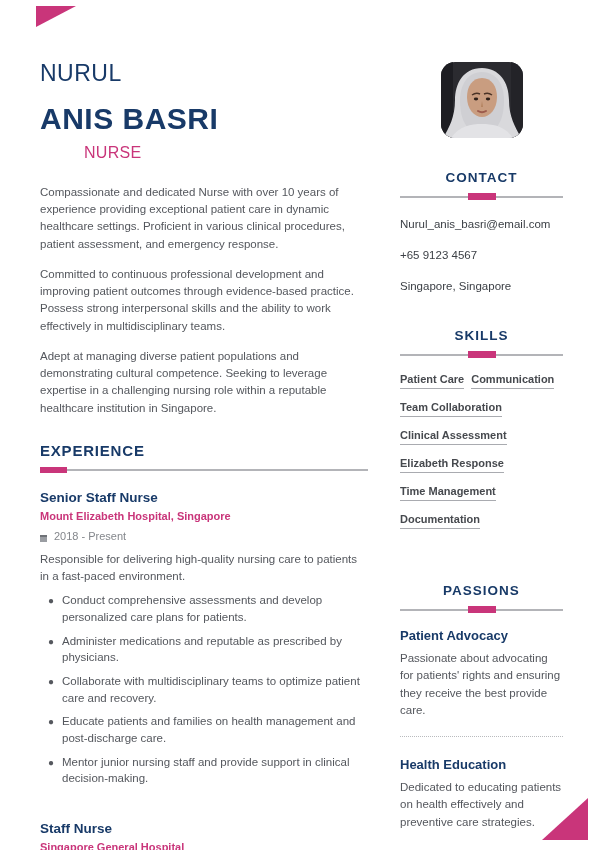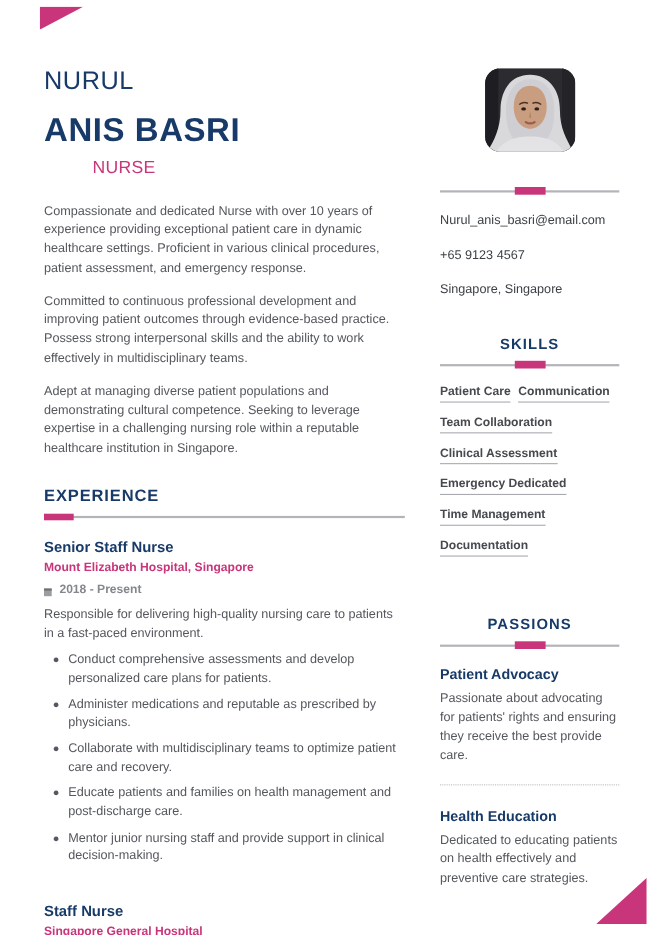--- a/index.html
+++ b/index.html
@@ -30,21 +30,21 @@
   .summary{margin-top:22px;font-size:11.5px;line-height:1.5;}
   .summary p{margin-bottom:13px;}
   .section-heading{font-size:15px;font-weight:700;color:var(--navy);letter-spacing:.8px;margin-top:25px;}
   .rule{position:relative;height:6px;margin-top:8px;}
   .rule .gray{position:absolute;top:2px;left:0;right:0;height:2px;background:var(--line);}
   .rule .pink{position:absolute;top:0;left:0;width:27px;height:6px;background:var(--pink);}
   .job{margin-top:17px;}
   .job + .job{margin-top:34px;}
   .job-title{font-size:13.5px;font-weight:700;color:var(--navy);}
   .job-company{font-size:11px;font-weight:700;color:var(--pink);margin-top:5px;}
-  .job-dates{display:flex;align-items:flex-end;margin-top:8px;font-size:11px;color:var(--muted);font-weight:bold;}
+  .job-dates{display:flex;align-items:flex-end;margin-top:8px;font-size:11px;color:var(--muted);}
   .cal-icon{width:7px;height:7px;background:#9a9da2;border-top:2px solid #6f7277;margin-right:7px;display:inline-block;}
   .job-desc{font-size:11.5px;line-height:1.5;margin-top:9px;}
   .bullets{margin-top:7px;}
   .bullets li{list-style:none;display:flex;font-size:11.5px;line-height:1.45;margin-bottom:7px;}
   .bullets .dot{width:22px;flex:0 0 22px;text-align:center;color:#55585e;font-size:10px;line-height:1.7;}
   
   .sidebar{width:163px;margin-left:32px;}
   .photo-wrap{display:flex;justify-content:center;margin-top:2px;}
   .photo{width:82px;height:76px;border-radius:14px;overflow:hidden;display:block;}
   .side-section{margin-top:32px;}
@@ -147,41 +147,42 @@
         <ellipse cx="47" cy="37" rx="2.2" ry="1.4" fill="#2e2019"></ellipse>
 
         <path d="M41 39 l-1 6 l2 0 z" fill="#b4835f"></path>
         <path d="M37 49 q4 2.5 8 0" stroke="#9c5a4b" stroke-width="2" fill="none" stroke-linecap="round"></path>
 
         <path d="M10 76 C18 64 30 62 41 62 C52 62 64 64 72 76 Z" fill="#e3e3e6"></path>
       </svg>
     </div>
 
     <div class="side-section">
+      <div class="side-heading">CONTACT</div>
       <div class="rule center">
         <div class="gray"></div>
         <div class="pink"></div>
       </div>
       <div class="contact-item">Nurul_anis_basri@email.com</div>
       <div class="contact-item">+65 9123 4567</div>
       <div class="contact-item">Singapore, Singapore</div>
     </div>
 
     <div class="side-section sk-mt">
       <div class="side-heading">SKILLS</div>
       <div class="rule center">
         <div class="gray"></div>
         <div class="pink"></div>
       </div>
       <div class="skills-list">
         <span class="skill">Patient Care</span>
         <span class="skill">Communication</span>
         <span class="skill">Team Collaboration</span>
         <span class="skill">Clinical Assessment</span>
-        <span class="skill">Emergency Dedicated</span>
+        <span class="skill">Elizabeth Response</span>
         <span class="skill">Time Management</span>
         <span class="skill">Documentation</span>
       </div>
     </div>
 
     <div class="side-section pa-mt">
       <div class="side-heading">PASSIONS</div>
       <div class="rule center">
         <div class="gray"></div>
         <div class="pink"></div>

